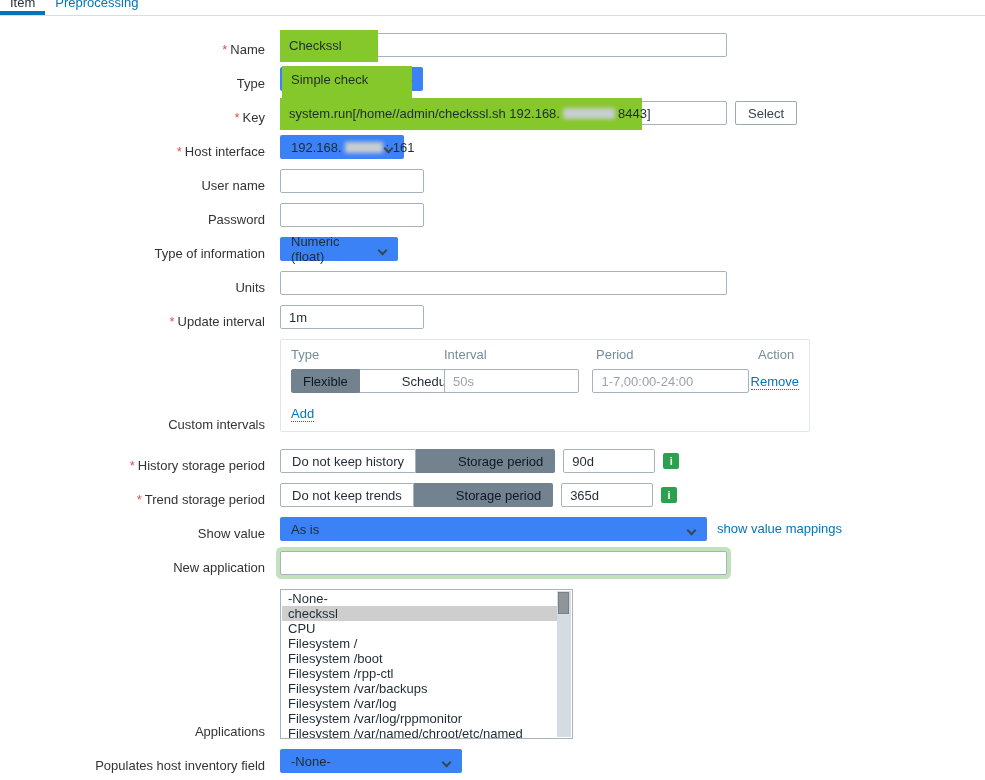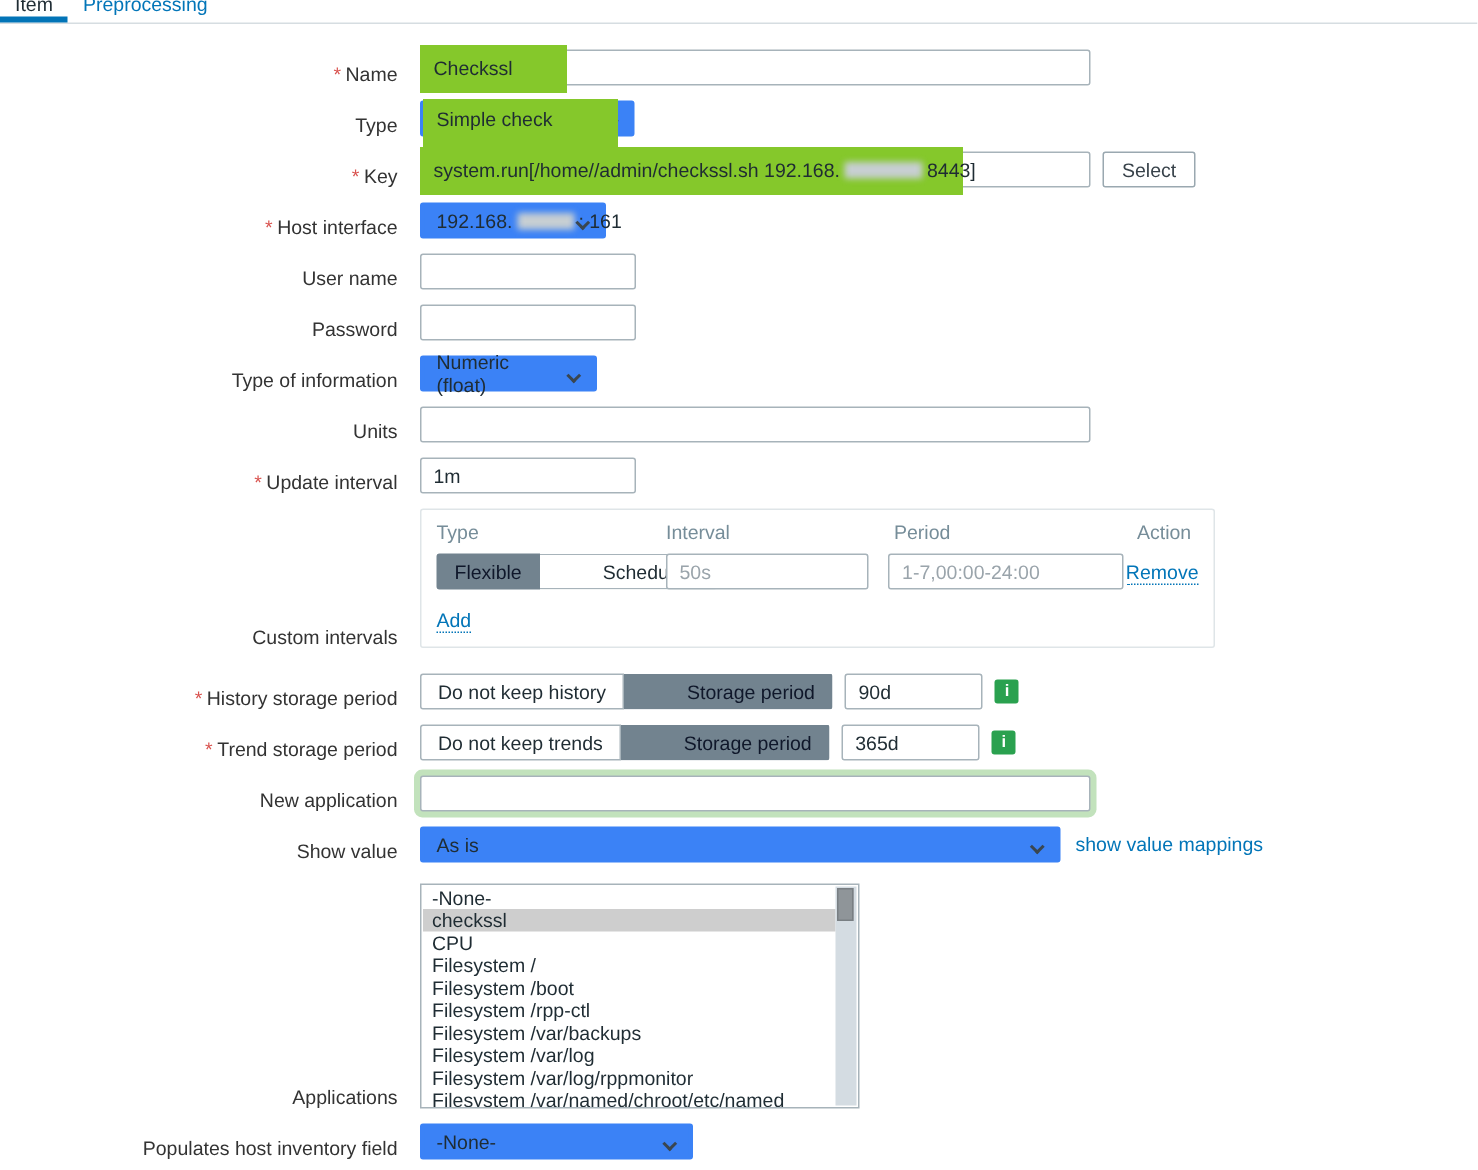--- a/index.html
+++ b/index.html
@@ -224,35 +224,35 @@
       <div class="seg">
         <div class="seg-btn">Do not keep trends</div>
         <div class="seg-btn sel">Storage period</div>
       </div>
       <input class="tbox w-short ml8" value="365d" style="">
       <div class="info-icon">i</div>
     </div>
   </div>
 
   <div class="row">
-    <div class="lbl"><span>New application</span></div>
-    <div class="ctl">
-        <input class="tbox w-full green-ring" value="" style="">
-      </div>
-  </div>
-
-  <div class="row">
     <div class="lbl"><span>Show value</span></div>
     <div class="ctl">
       <div class="selectbox" style="width:427px;">
         <span>As is</span>
         <span class="chev"></span>
       </div>
       <a class="link ml10 mt4">show value mappings</a>
     </div>
+  </div>
+
+  <div class="row">
+    <div class="lbl"><span>New application</span></div>
+    <div class="ctl">
+        <input class="tbox w-full green-ring" value="" style="">
+      </div>
   </div>
 
   <div class="row" style="margin-top:14px;">
     <div class="lbl"><span>Applications</span></div>
     <div class="ctl">
       <div class="listbox">
         <div id="apps-options">
             <div class="opt">-None-</div>
             <div class="opt selected">checkssl</div>
             <div class="opt">CPU</div>

